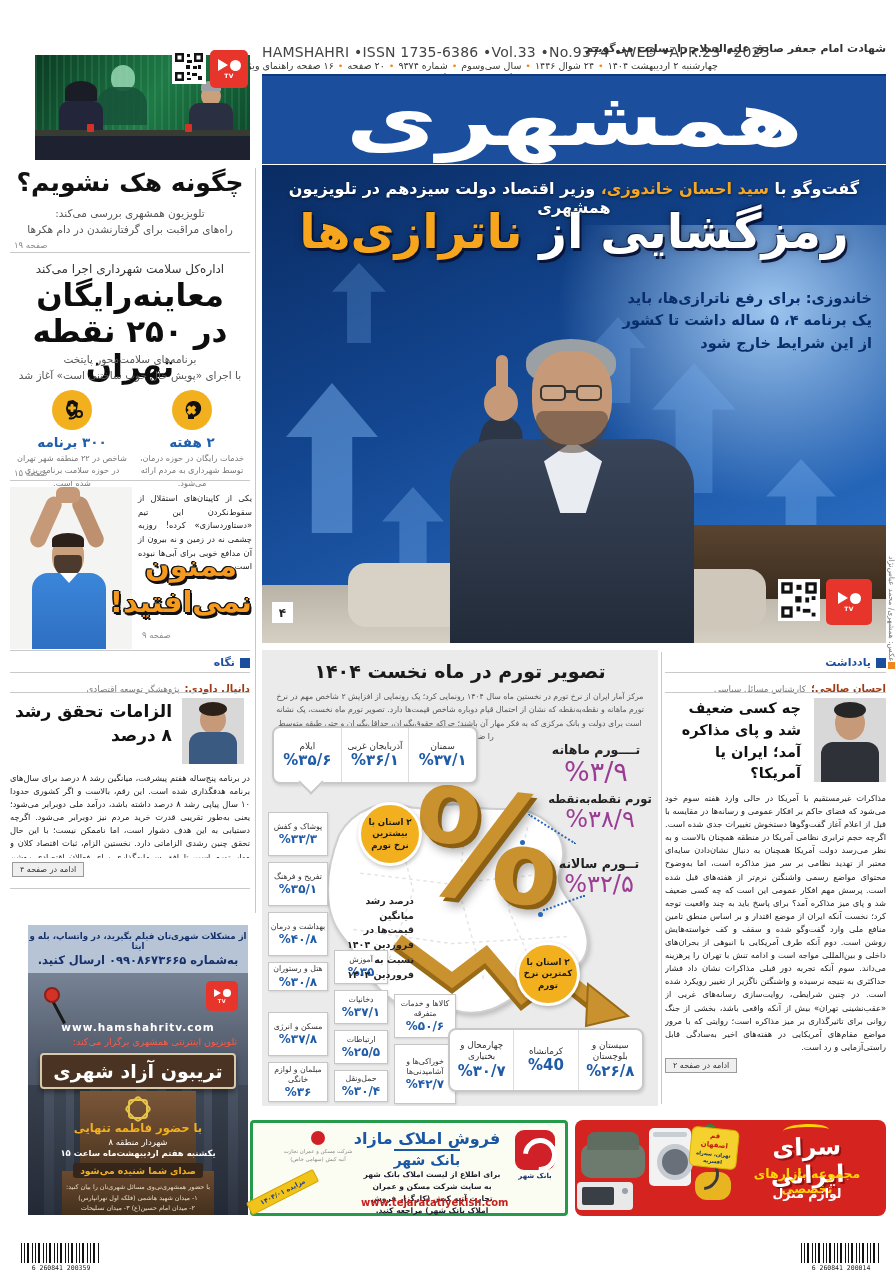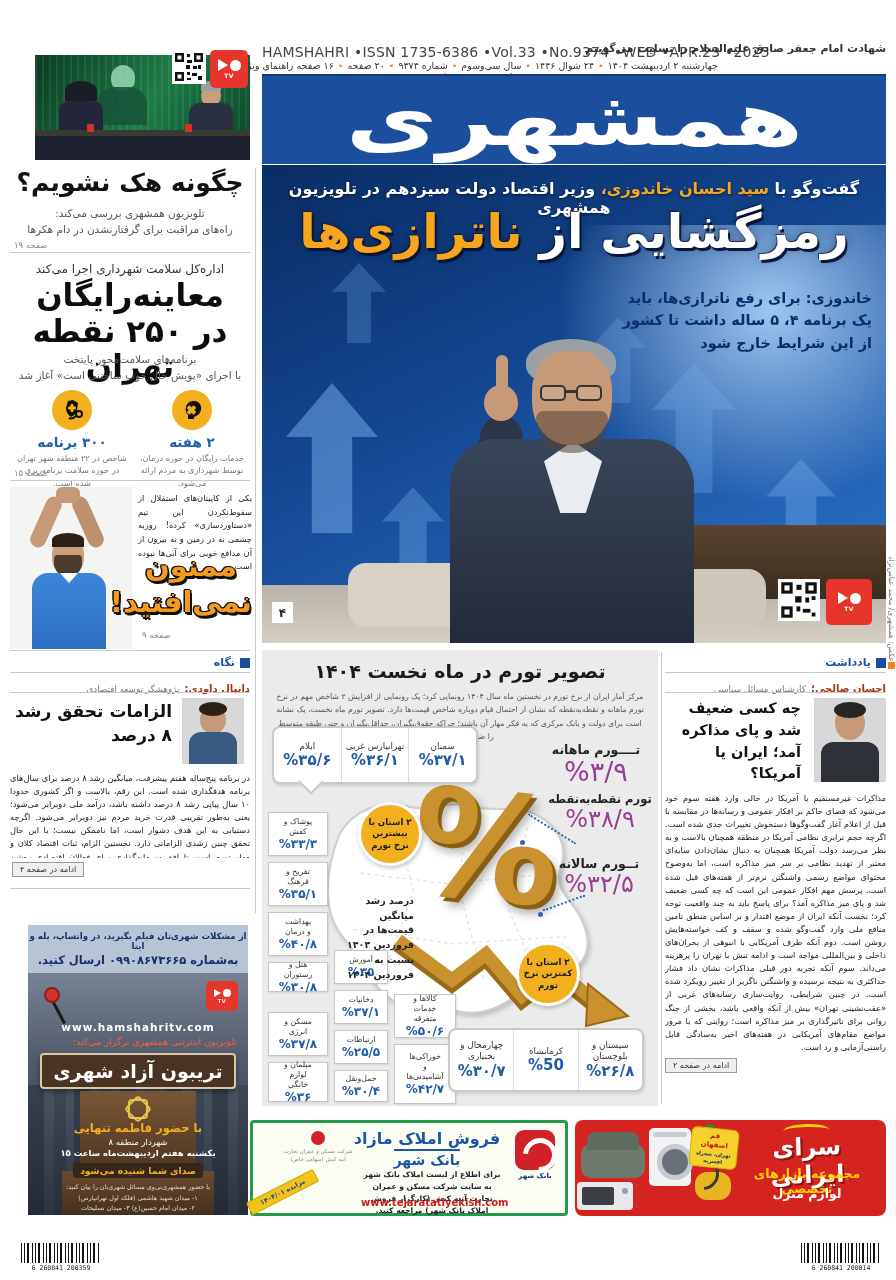--- a/index.html
+++ b/index.html
@@ -110,21 +110,21 @@
   .bubble .cell:last-child { border-left:none; }
   .cl { font-size:8.8px; color:#333; text-align:center; line-height:1.25; }
   .cv { font-size:15px; font-weight:bold; color:#1f5ba6; }
   .ycirc { position:absolute; width:64px; height:64px; border-radius:50%; background:#f2b01e; border:3px solid #fff; box-shadow:1px 2px 4px rgba(0,0,0,.25);
     display:flex; align-items:center; justify-content:center; text-align:center; font-size:8.6px; font-weight:bold; color:#1a1a1a; line-height:1.35; padding:4px; }
   .mapwrap { position:absolute; left:28px; top:116px; width:352px; height:320px; }
   .mapwrap svg { width:100%; height:100%; filter:drop-shadow(2px 3px 2px rgba(0,0,0,.18)); }
   .pct-big { position:absolute; left:150px; top:112px; font-size:148px; font-weight:bold; color:#c9922e; transform:rotate(6deg);
     text-shadow:4px 4px 0 #8a5f14, 7px 8px 10px rgba(0,0,0,.3); direction:ltr; }
   .zig { position:absolute; left:128px; top:238px; width:252px; height:140px; }
-  .cat { position:absolute; background:#fff; border:1px solid #c6c6c6; box-shadow:1px 1px 2px rgba(0,0,0,.1); display:flex; flex-direction:column; align-items:center; justify-content:center; padding:14px; }
+  .cat { position:absolute; background:#fff; border:1px solid #c6c6c6; box-shadow:1px 1px 2px rgba(0,0,0,.1); display:flex; flex-direction:column; align-items:center; justify-content:center; padding:0; }
   .catl { font-size:7.8px; color:#333; text-align:center; line-height:1.3; }
   .catv { font-size:12px; font-weight:bold; color:#1f5ba6; }
   .note { position:absolute; left:84px; top:244px; width:68px; text-align:right; font-size:9.5px; font-weight:bold; color:#222; line-height:1.55; }
   .lowbox { position:absolute; left:186px; top:378px; width:196px; height:64px; background:#fff; border:2px solid #c8c8c8; border-radius:8px; display:flex; direction:rtl; box-shadow:1px 2px 3px rgba(0,0,0,.12); }
   .lowbox .cell { flex:1; display:flex; flex-direction:column; align-items:center; justify-content:center; border-left:1px solid #ddd; }
   .lowbox .cell:last-child { border-left:none; }
   .dotline { position:absolute; border-top:2px dotted #2a69b5; }
   .bluedot { position:absolute; width:5px; height:5px; border-radius:50%; background:#2a69b5; }
 
   
@@ -450,21 +450,21 @@
     <div class="dotline" style="left:280px; top:252px; width:44px; transform:rotate(-20deg);"></div>
     <div class="bluedot" style="left:258px; top:190px;"></div>
     <div class="bluedot" style="left:276px; top:262px;"></div>
 
     <div class="bubble">
       <div class="cell">
         <div class="cl">سمنان</div>
         <div class="cv v">%۳۷/۱</div>
       </div>
       <div class="cell">
-        <div class="cl">تهرانپارس غربی</div>
+        <div class="cl">آذربایجان غربی</div>
         <div class="cv v">%۳۶/۱</div>
       </div>
       <div class="cell">
         <div class="cl">ایلام</div>
         <div class="cv v">%۳۵/۶</div>
       </div>
     </div>
     <div class="ycirc" style="left:96px; top:152px;">۳ استان با بیشترین نرخ تورم</div>
 
     <div class="cat" style="left:6px; top:162px; width:60px; height:44px;">
@@ -519,21 +519,21 @@
     <div class="note">درصد رشد میانگین قیمت‌ها در فروردین ۱۴۰۴ نسبت به فروردین ۱۴۰۳</div>
 
     <div class="ycirc" style="left:254px; top:292px;">۳ استان با کمترین نرخ تورم</div>
     <div class="lowbox">
       <div class="cell">
         <div class="cl">سیستان و بلوچستان</div>
         <div class="cv v">%۲۶/۸</div>
       </div>
       <div class="cell">
         <div class="cl">کرمانشاه</div>
-        <div class="cv v">%50</div>
+        <div class="cv v">%40</div>
       </div>
       <div class="cell">
         <div class="cl">چهارمحال و بختیاری</div>
         <div class="cv v">%۳۰/۷</div>
       </div>
     </div>
   </div>
 
   <div class="abs sec-head" style="right:10px; top:656px;">
     <span class="sq"></span>

